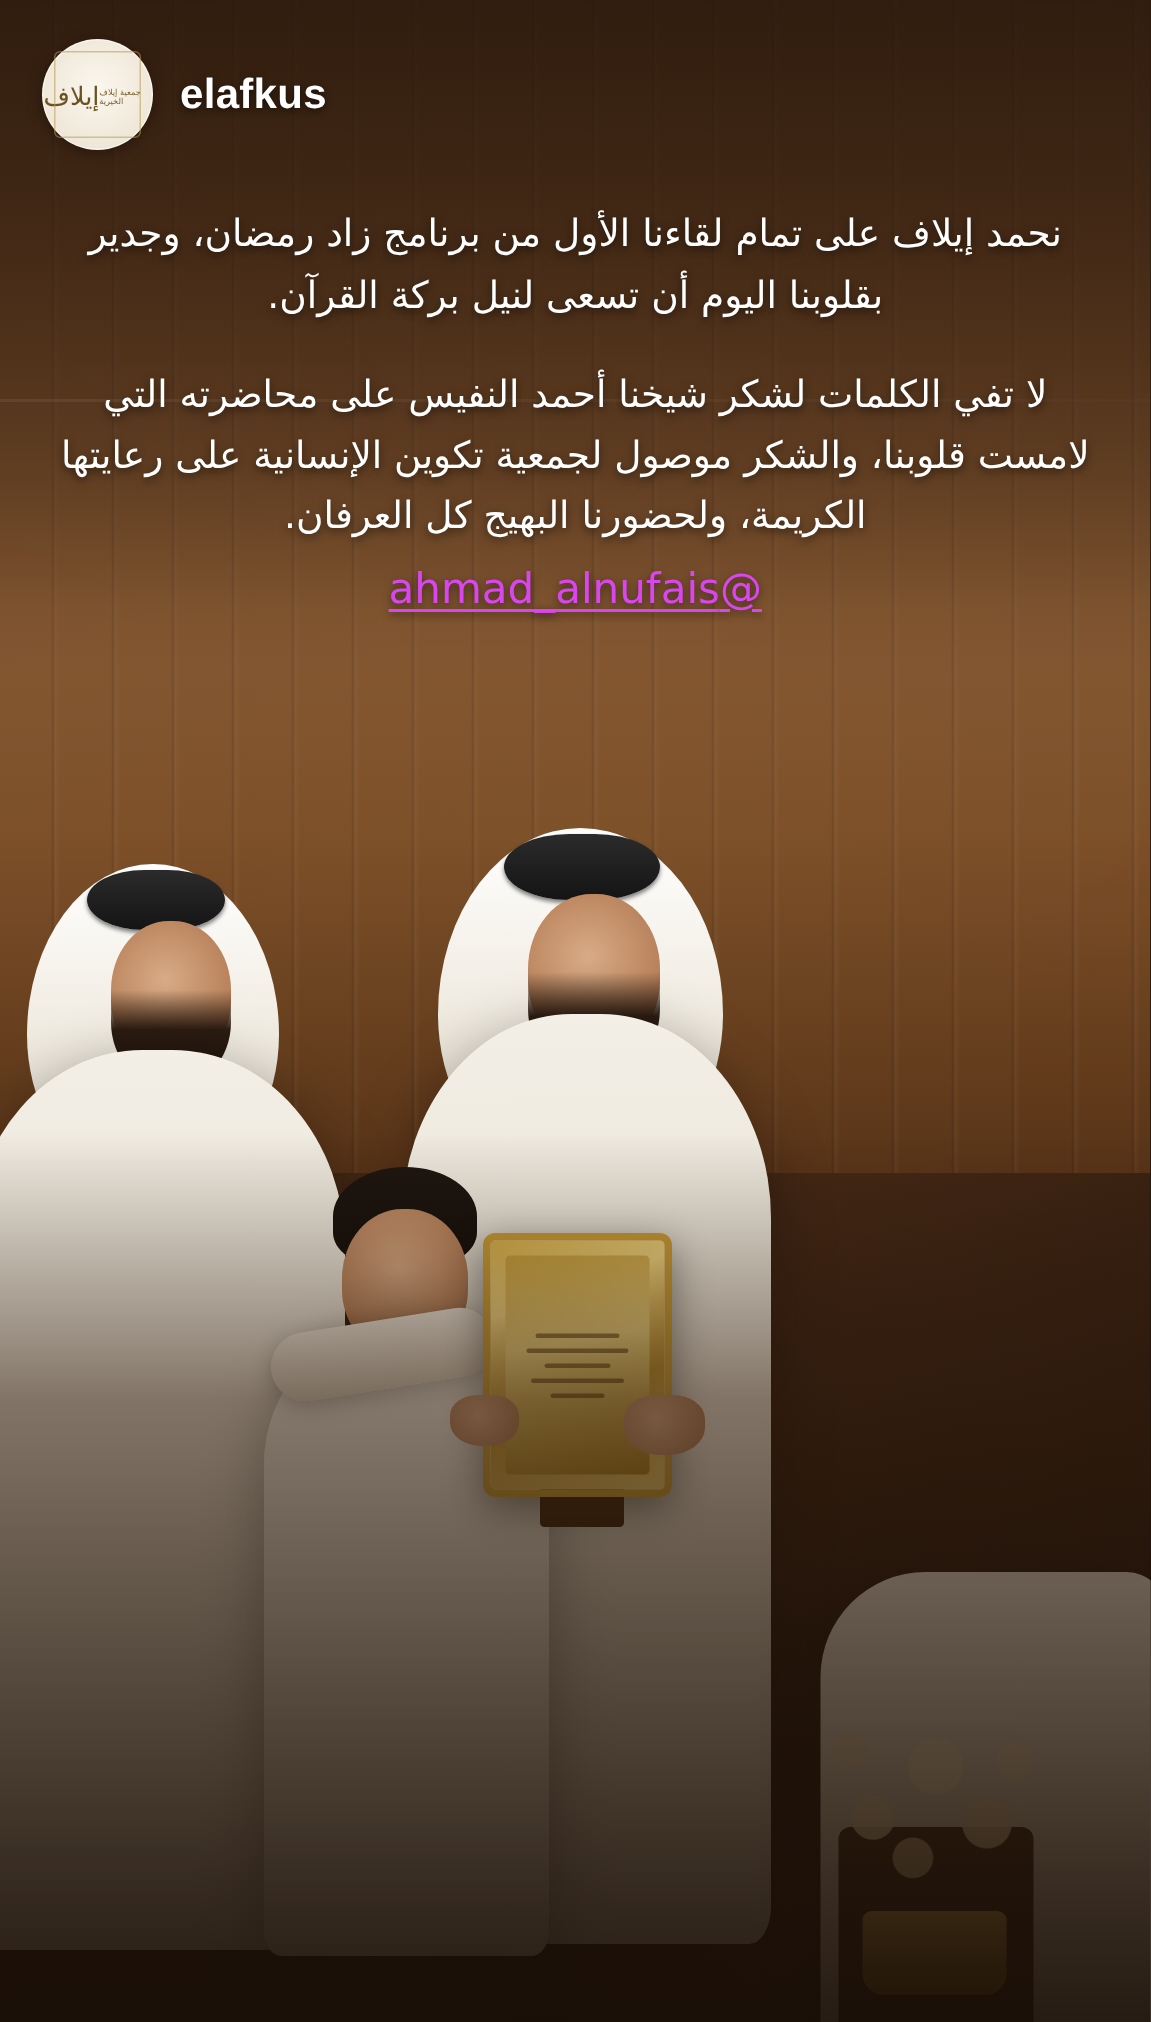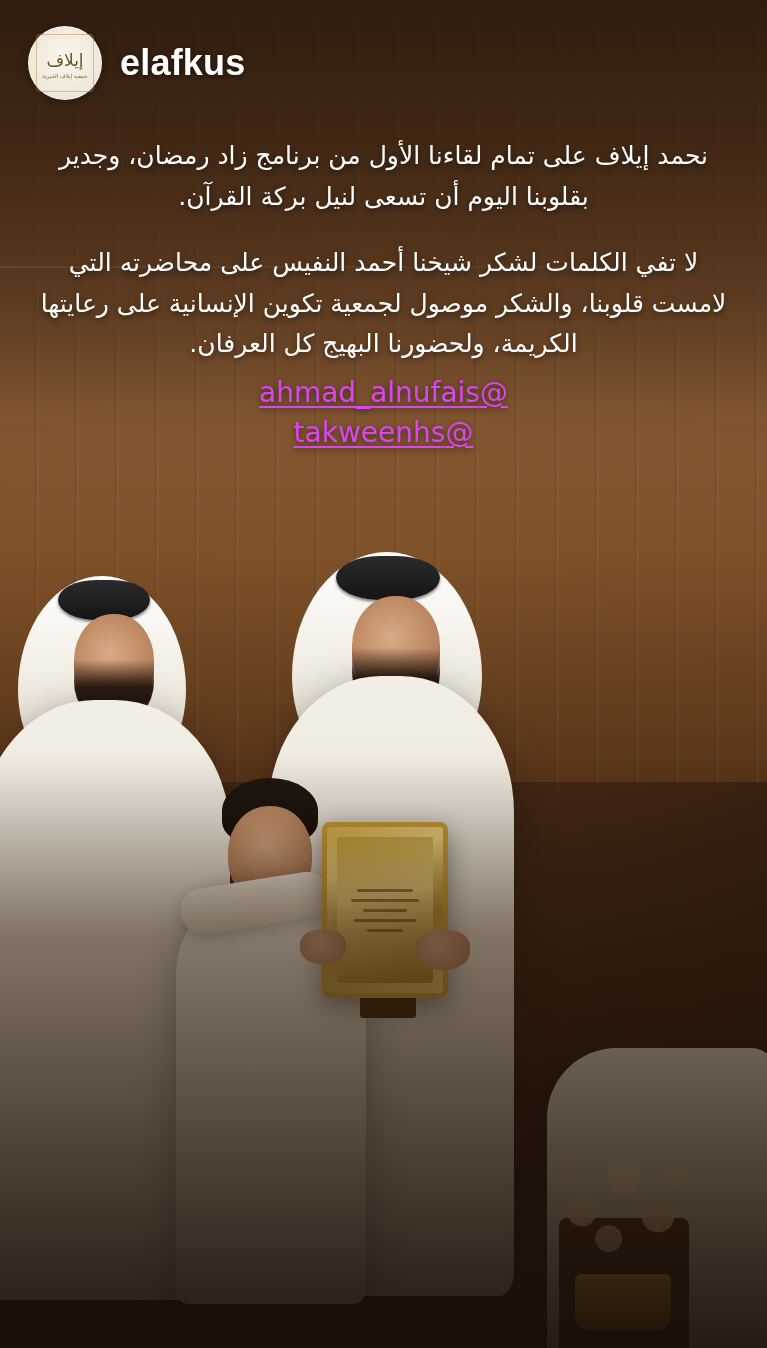--- a/index.html
+++ b/index.html
@@ -174,40 +174,39 @@
   .header {
     position:absolute; top:26px; left:28px;
     display:flex; align-items:center; gap:18px;
     z-index:6;
   }
   .avatar {
     width:74px; height:74px; border-radius:50%;
     background:radial-gradient(circle at 50% 45%, #fbf7ef 0%, #efe7d8 70%, #ded2bd 100%);
     border:1px solid rgba(255,255,255,0.55);
     display:flex; align-items:center; justify-content:center;
-    flex-direction:column;
     box-shadow:0 2px 10px rgba(0,0,0,0.35);
     overflow:hidden;
   }
   .avatar .mark {
     font-family:"DejaVu Sans", sans-serif;
     font-size:17px; color:#6b5220; line-height:1;
     margin-top:4px;
   }
   .avatar .sub {
     font-family:"DejaVu Sans", sans-serif;
     font-size:5.5px; color:#7d6530; letter-spacing:0.2px; margin-top:4px;
   }
   .avatar .ring {
     position:absolute; width:58px; height:58px; border:1px solid #b79a55; border-radius:4px;
     opacity:0.55;
   }
   .username {
     color:#ffffff;
-    font-size:36px; font-weight:bold;
+    font-size:28px; font-weight:bold;
     letter-spacing:0.2px;
     text-shadow:0 1px 5px rgba(0,0,0,0.55);
   }
 
   
   .caption {
     position:absolute; left:34px; right:34px; top:136px;
     z-index:6;
     direction:rtl; text-align:center;
     color:#ffffff;
@@ -292,17 +291,16 @@
     </div>
     <div class="username">elafkus</div>
   </div>
 
   <div class="caption">
     <p>نحمد إيلاف على تمام لقاءنا الأول من برنامج زاد رمضان، وجدير بقلوبنا اليوم أن تسعى لنيل بركة القرآن.</p>
     <div class="gap"></div>
     <p>لا تفي الكلمات لشكر شيخنا أحمد النفيس على محاضرته التي لامست قلوبنا، والشكر موصول لجمعية تكوين الإنسانية على رعايتها الكريمة، ولحضورنا البهيج كل العرفان.</p>
     <div class="mentions">
       <span class="mention">@ahmad_alnufais</span>
-      <span class="mention">@takweenhs</span>
     </div>
   </div>
 
 </div>
 
 </body></html>

